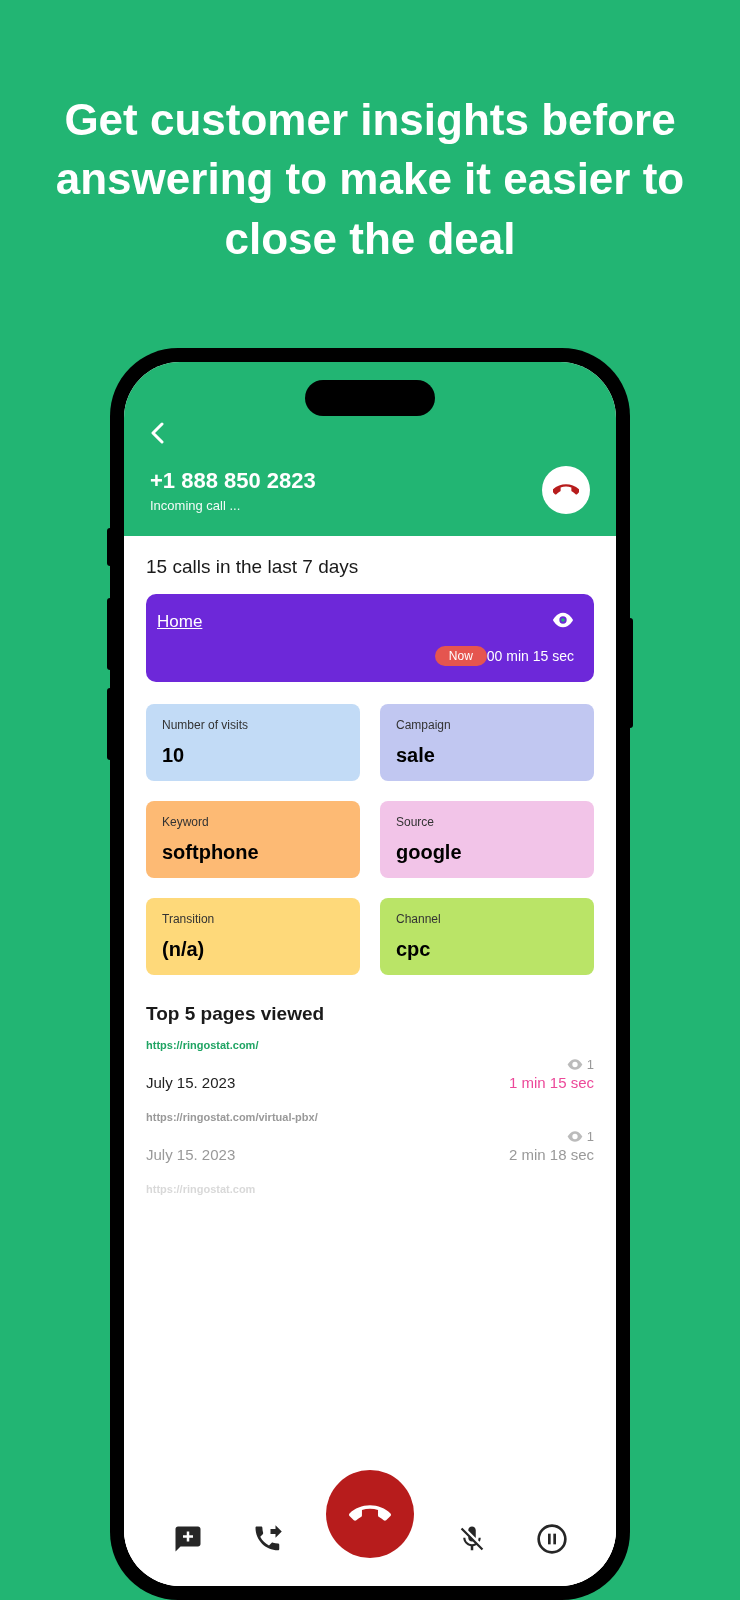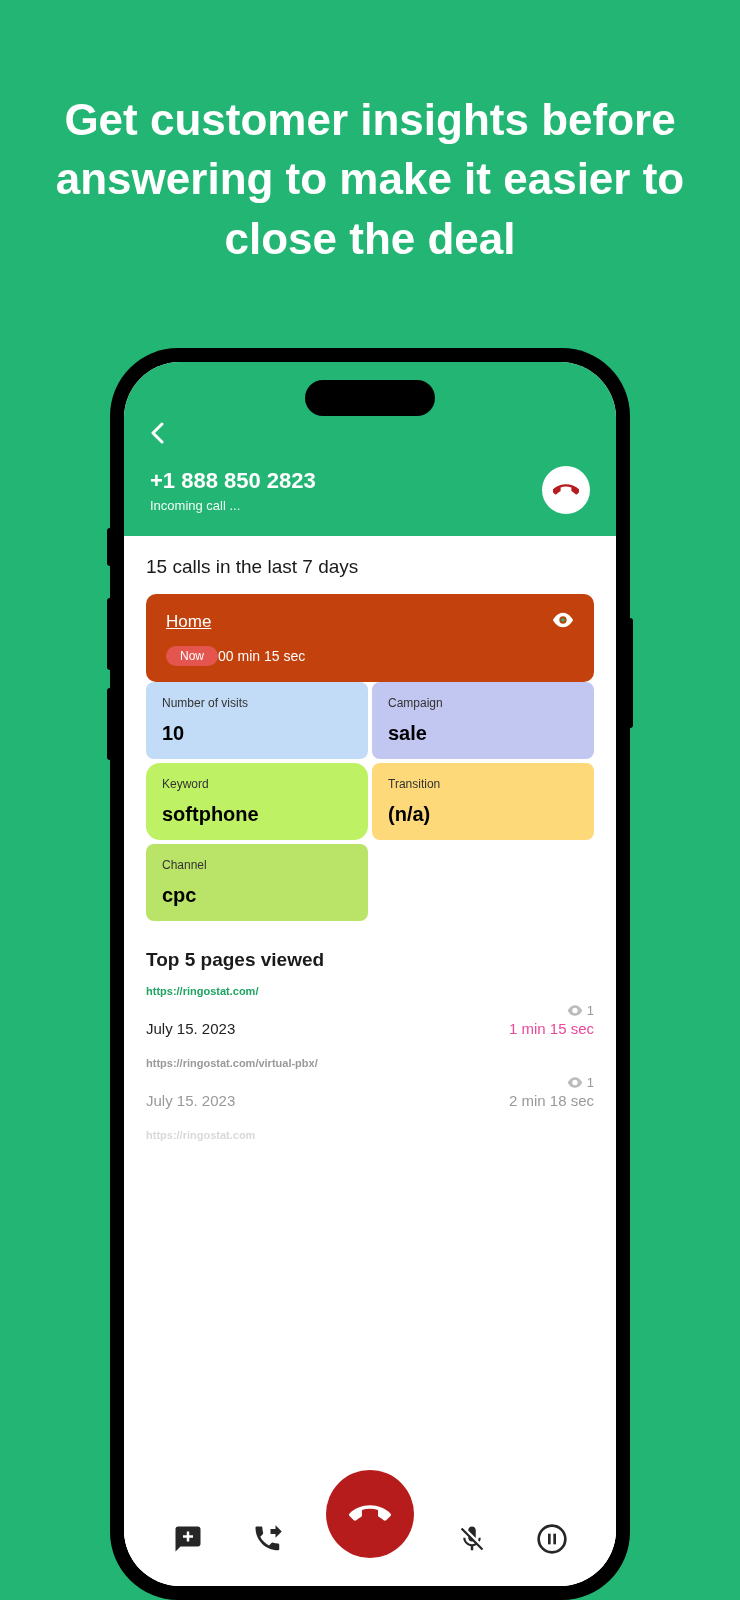--- a/index.html
+++ b/index.html
@@ -85,51 +85,52 @@
       cursor: pointer;
     }
     .content {
       flex: 1;
       background: #fff;
       padding: 20px 22px 0 22px;
       overflow: hidden;
     }
     .summary-line { font-size: 19px; color: #1a1a1a; margin-bottom: 16px; }
     .live-card {
-      background: #c2410c;
+      background: #6d28d9;
       border-radius: 10px;
-      padding: 18px 20px 16px 20px;
+      padding: 18px 20px 16px 11px;
       color: #fff;
     }
     .live-top { display: flex; justify-content: space-between; align-items: center; }
     .live-page { font-size: 17px; text-decoration: underline; font-weight: 500; }
     .eye-icon { }
-    .live-bottom { display: flex; justify-content: flex-start; align-items: center; margin-top: 14px; }
+    .live-bottom { display: flex; justify-content: flex-end; align-items: center; margin-top: 14px; }
     .now-badge {
       background: #e5554f;
       color: #fff;
       font-size: 12px;
       padding: 3px 14px;
       border-radius: 12px;
     }
     .live-duration { font-size: 14px; }
     .stats-grid {
       display: grid;
       grid-template-columns: 1fr 1fr;
-      gap: 4px;
+      gap: 20px;
+      margin-top: 22px;
     }
     .stat-card {
       border-radius: 8px;
       padding: 14px 16px;
     }
     .stat-label { font-size: 12px; color: #333; margin-bottom: 12px; }
     .stat-value { font-size: 20px; font-weight: 700; color: #000; }
     .c-blue { background: #c2dbf6; }
     .c-purple { background: #c1c7f1; }
-    .c-pink1 { background: #bef264; border-radius: 14px; }
+    .c-pink1 { background: #fdba74; }
     .c-pink2 { background: #f2c4e8; }
     .c-yellow { background: #fed97a; }
     .c-green { background: #bae467; }
     .section-title {
       font-size: 19px;
       font-weight: 700;
       color: #1a1a1a;
       margin-top: 28px;
       margin-bottom: 14px;
     }
@@ -256,20 +257,24 @@
             <div class="stat-value">10</div>
           </div>
           <div class="stat-card c-purple">
             <div class="stat-label">Campaign</div>
             <div class="stat-value">sale</div>
           </div>
           <div class="stat-card c-pink1">
             <div class="stat-label">Keyword</div>
             <div class="stat-value">softphone</div>
           </div>
+          <div class="stat-card c-pink2">
+            <div class="stat-label">Source</div>
+            <div class="stat-value">google</div>
+          </div>
           <div class="stat-card c-yellow">
             <div class="stat-label">Transition</div>
             <div class="stat-value">(n/a)</div>
           </div>
           <div class="stat-card c-green">
             <div class="stat-label">Channel</div>
             <div class="stat-value">cpc</div>
           </div>
         </div>
 

